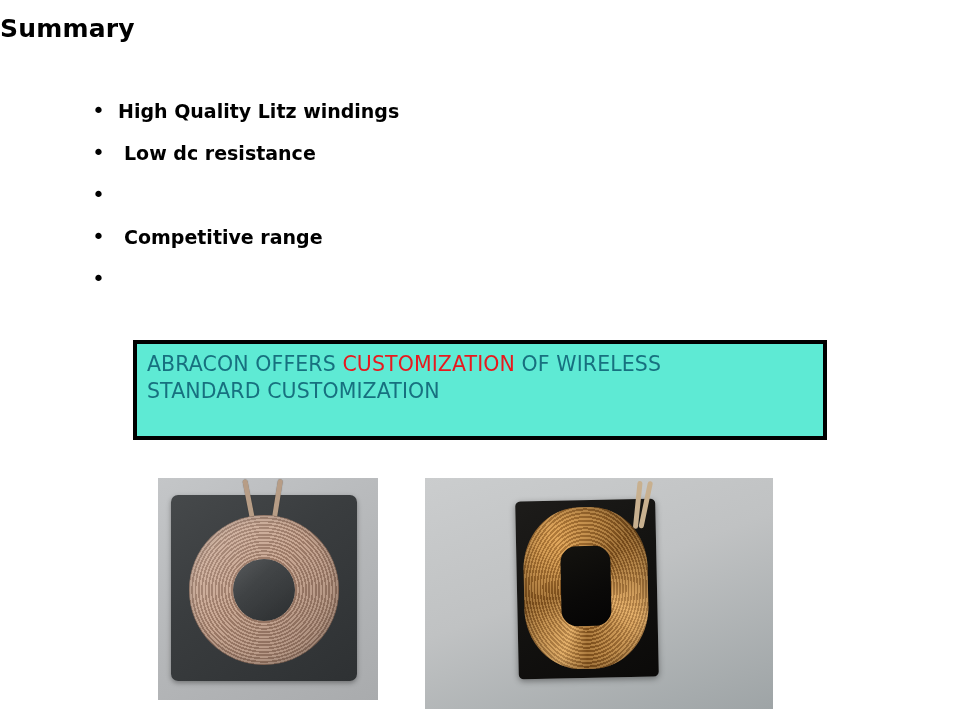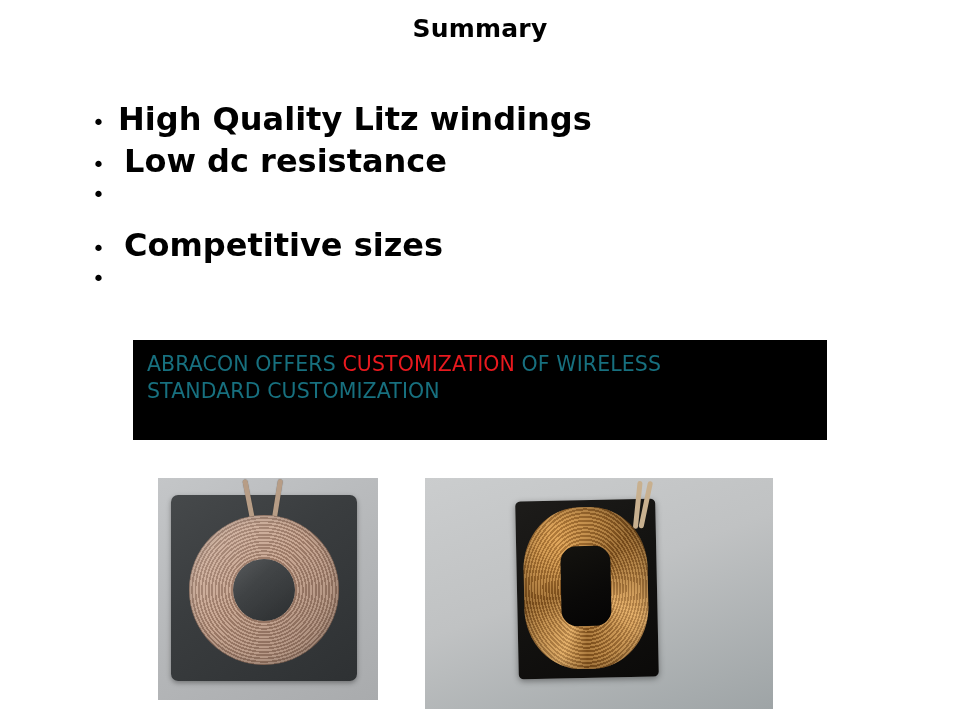--- a/index.html
+++ b/index.html
@@ -15,21 +15,20 @@
     font-family: "DejaVu Sans", "Liberation Sans", sans-serif;
     color: #000000;
   }
 
   
   #slide-title {
     position: absolute;
     top: 14px;
     left: 0;
     width: 960px;
-    text-align: center;
     font-size: 25px;
     font-weight: bold;
     letter-spacing: 0.2px;
     color: #000000;
   }
 
   
   #bullet-list {
     position: absolute;
     top: 100px;
@@ -42,36 +41,36 @@
     height: 42px;
   }
   .bullet-dot {
     width: 26px;
     flex: 0 0 26px;
     font-size: 22px;
     line-height: 1;
     color: #000000;
   }
   .bullet-text {
-    font-size: 32px;
+    font-size: 19px;
     font-weight: bold;
     color: #000000;
     white-space: nowrap;
   }
   .bullet-row.indent .bullet-text { padding-left: 6px; text-align: center; }
 
   
   #callout-box {
     position: absolute;
     left: 133px;
     top: 340px;
     width: 694px;
     height: 100px;
     box-sizing: border-box;
-    background: #000000;
+    background: #5eead4;
     border: 4px solid #000000;
     padding: 7px 0 0 10px;
   }
   .callout-line {
     font-size: 20.5px;
     line-height: 27px;
     color: #17707f;
     letter-spacing: 0.1px;
     white-space: nowrap;
   }
@@ -248,21 +247,21 @@
     <span class="bullet-dot">•</span>
     <span class="bullet-text">Low dc resistance</span>
   </div>
 
   <div class="bullet-row indent">
     <span class="bullet-dot">•</span>
   </div>
 
   <div class="bullet-row indent">
     <span class="bullet-dot">•</span>
-    <span class="bullet-text">Competitive sizes</span>
+    <span class="bullet-text">Competitive range</span>
   </div>
 
   <div class="bullet-row indent">
     <span class="bullet-dot">•</span>
   </div>
 
 </div>
 
 <div id="callout-box">
   <div class="callout-line">

